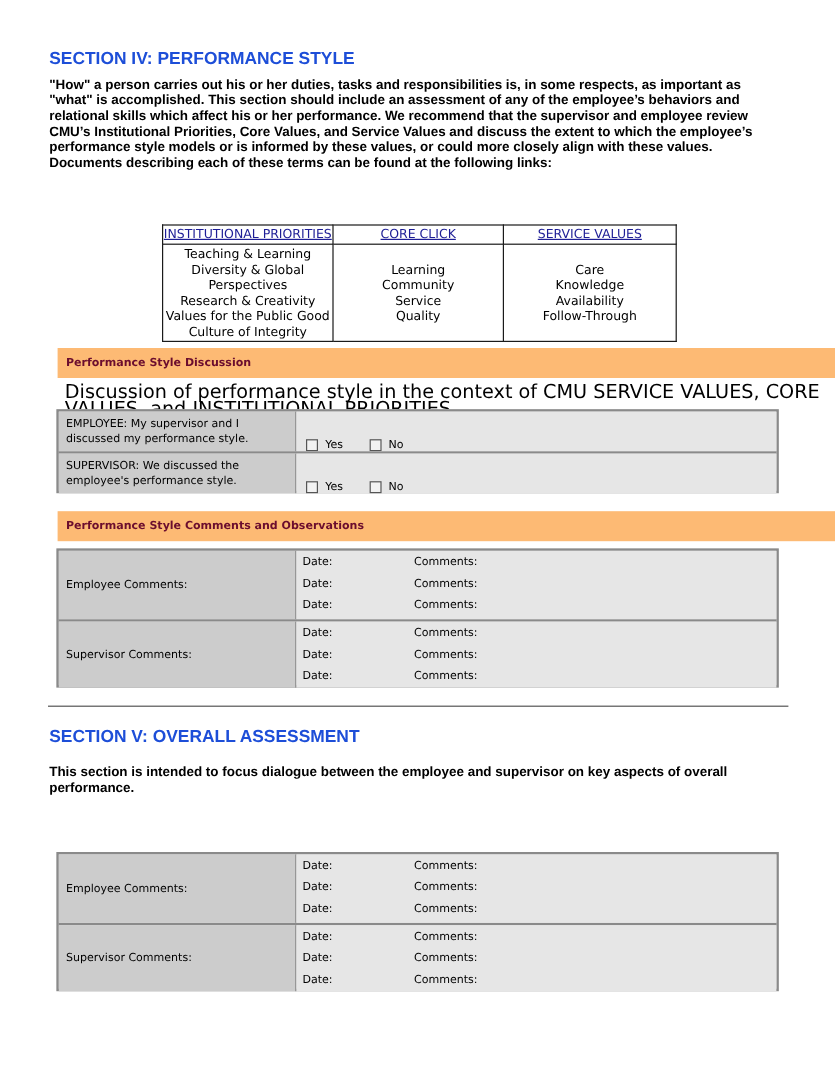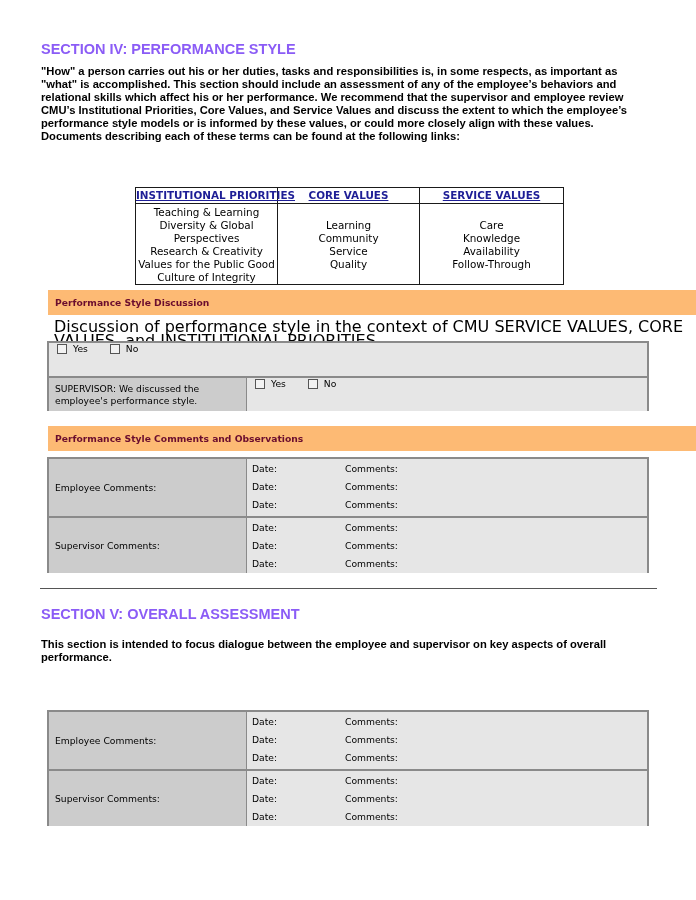--- a/index.html
+++ b/index.html
@@ -6,21 +6,21 @@
   body {
     width: 696px; height: 900px; position: relative; overflow: hidden;
     font-family: "DejaVu Sans", "Liberation Sans", sans-serif;
     color: #000;
   }
   .page { position: absolute; left: 0; top: 0; width: 696px; height: 900px; }
 
   .section-title {
     position: absolute; left: 41px;
     font-family: "Liberation Sans", sans-serif;
-    font-weight: bold; font-size: 14.5px; color: #8b5cf6;
+    font-weight: bold; font-size: 14.5px; color: #1d4ed8;
     letter-spacing: 0; margin: 0;
   }
   .intro {
     position: absolute; left: 41px; width: 610px;
     font-family: "Liberation Sans", sans-serif;
     font-weight: bold; font-size: 11.2px; line-height: 13.1px;
     margin: 0;
   }
   .click-line {
     position: absolute; left: 41px; top: 155px; width: 615px;
@@ -31,21 +31,21 @@
 
   
   table.values {
     position: absolute; left: 135px; top: 187px; width: 428px;
     border-collapse: collapse; font-size: 10.4px; table-layout: fixed;
   }
   table.values th, table.values td {
     border: 1.6px solid #1a1a1a; padding: 0; text-align: center; vertical-align: top;
   }
   table.values th {
-    font-weight: bold; color: #1e1e96; text-decoration: underline;
+    font-weight: normal; color: #1e1e96; text-decoration: underline;
     height: 15px; line-height: 15px; white-space: nowrap; cursor: pointer;
   }
   table.values td { line-height: 13px; padding-top: 2px; height: 78px; }
   table.values td.mid { padding-top: 15px; height: 65px; }
   table.values td div { display: block; }
 
   
   .bar {
     position: absolute; left: 48px; width: 682px; height: 25px;
     background: #fdba74; color: #6b0d2e;
@@ -63,21 +63,21 @@
   }
   .form-row { display: flex; border-top: 2px solid #8a8a8a; }
   .form-row:first-child { border-top: none; }
   .form-label {
     width: 198px; background: #cccccc; border-right: 1.5px solid #8a8a8a;
     font-size: 9.2px; line-height: 12px; padding-left: 6px; box-sizing: border-box;
     display: flex; align-items: center;
   }
   .form-value { flex: 1; background: #e6e6e6; font-size: 9.2px; }
 
-  .yesno { display: flex; align-items: flex-start; height: 100%; padding-left: 8px; }
+  .yesno { display: flex; align-items: flex-end; height: 100%; padding-left: 8px; }
   .opt { display: flex; align-items: center; margin-right: 22px; cursor: pointer; }
   .box {
     width: 8px; height: 8px; border: 1px solid #555; background: #f2f2f2;
     margin-right: 6px; display: inline-block;
   }
 
   .entries { padding-left: 5px; }
   .entry { display: flex; height: 18.4px; align-items: center; }
   .entry .date { width: 93px; }
   .entry .comm { }
@@ -99,21 +99,21 @@
 
   <table class="values">
     <colgroup>
         <col style="width:142px">
         <col style="width:142px">
         <col style="width:144px">
       </colgroup>
     <thead>
       <tr>
         <th>INSTITUTIONAL PRIORITIES</th>
-        <th>CORE VALUES</th>
+        <th>CORE CLICK</th>
         <th>SERVICE VALUES</th>
       </tr>
     </thead>
     <tbody>
       <tr>
         <td>
           <div>Teaching &amp; Learning</div>
           <div>Diversity &amp; Global</div>
           <div>Perspectives</div>
           <div>Research &amp; Creativity</div>
@@ -134,20 +134,21 @@
         </td>
       </tr>
     </tbody>
   </table>
 
   <div class="bar" style="top:290px">Performance Style Discussion</div>
   <div class="discussion-note">Discussion of performance style in the context of CMU SERVICE VALUES, CORE VALUES, and INSTITUTIONAL PRIORITIES</div>
 
   <div class="form-table" style="top:341px; height:70px">
     <div class="form-row" style="height:33px">
+      <div class="form-label">EMPLOYEE: My supervisor and I discussed my performance style.</div>
       <div class="form-value">
         <div class="yesno">
           <label class="opt">
               <span class="box"></span>
               <span>Yes</span>
             </label>
           <label class="opt">
               <span class="box"></span>
               <span>No</span>
             </label>

